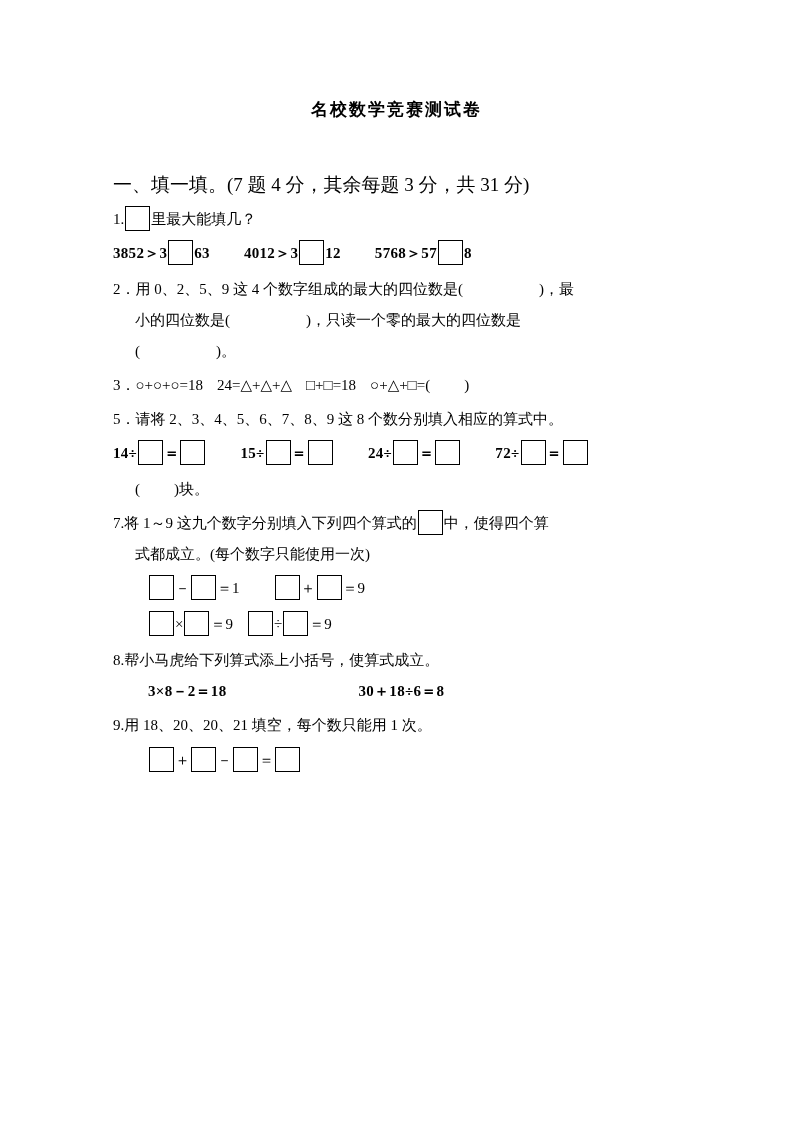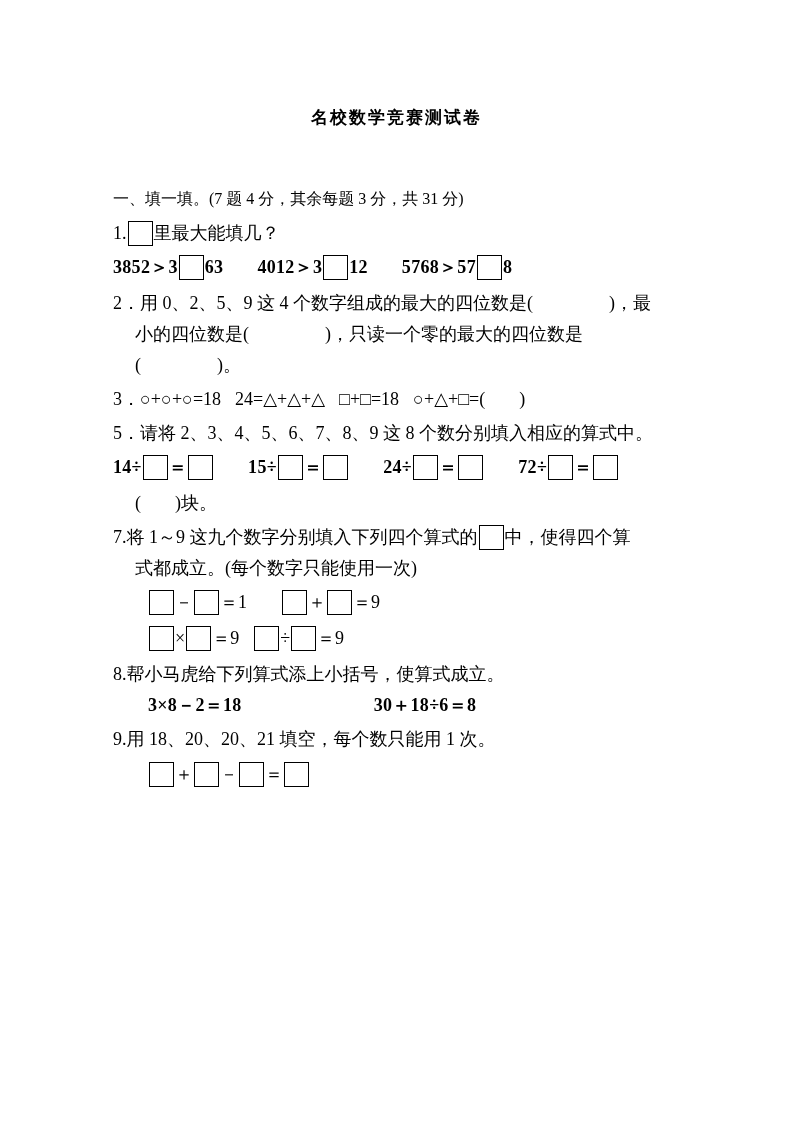--- a/index.html
+++ b/index.html
@@ -16,42 +16,42 @@
     overflow: hidden;
   }
   .page {
     position: absolute;
     left: 0; top: 0;
     width: 793px;
     height: 1122px;
   }
   .title {
     position: absolute;
-    left: 0; top: 106px;
+    left: 0; top: 98px;
     width: 793px;
     text-align: center;
     font-size: 17px;
     font-weight: bold;
     letter-spacing: 2px;
     font-family: "Liberation Serif", "DejaVu Serif", serif;
   }
   .content {
     position: absolute;
     left: 113px;
     top: 160px;
     width: 570px;
   }
   .sec-head {
-    font-size: 16px;
-    margin-top: 24px;
+    font-size: 19px;
+    margin-top: 10px;
     margin-bottom: 4px;
     line-height: 30px;
   }
   .q {
-    font-size: 18px;
+    font-size: 15px;
     line-height: 31px;
     margin-bottom: 3px;
     position: relative;
   }
   .q-body {
     display: block;
   }
   .box {
     display: inline-block;
     width: 25px;

